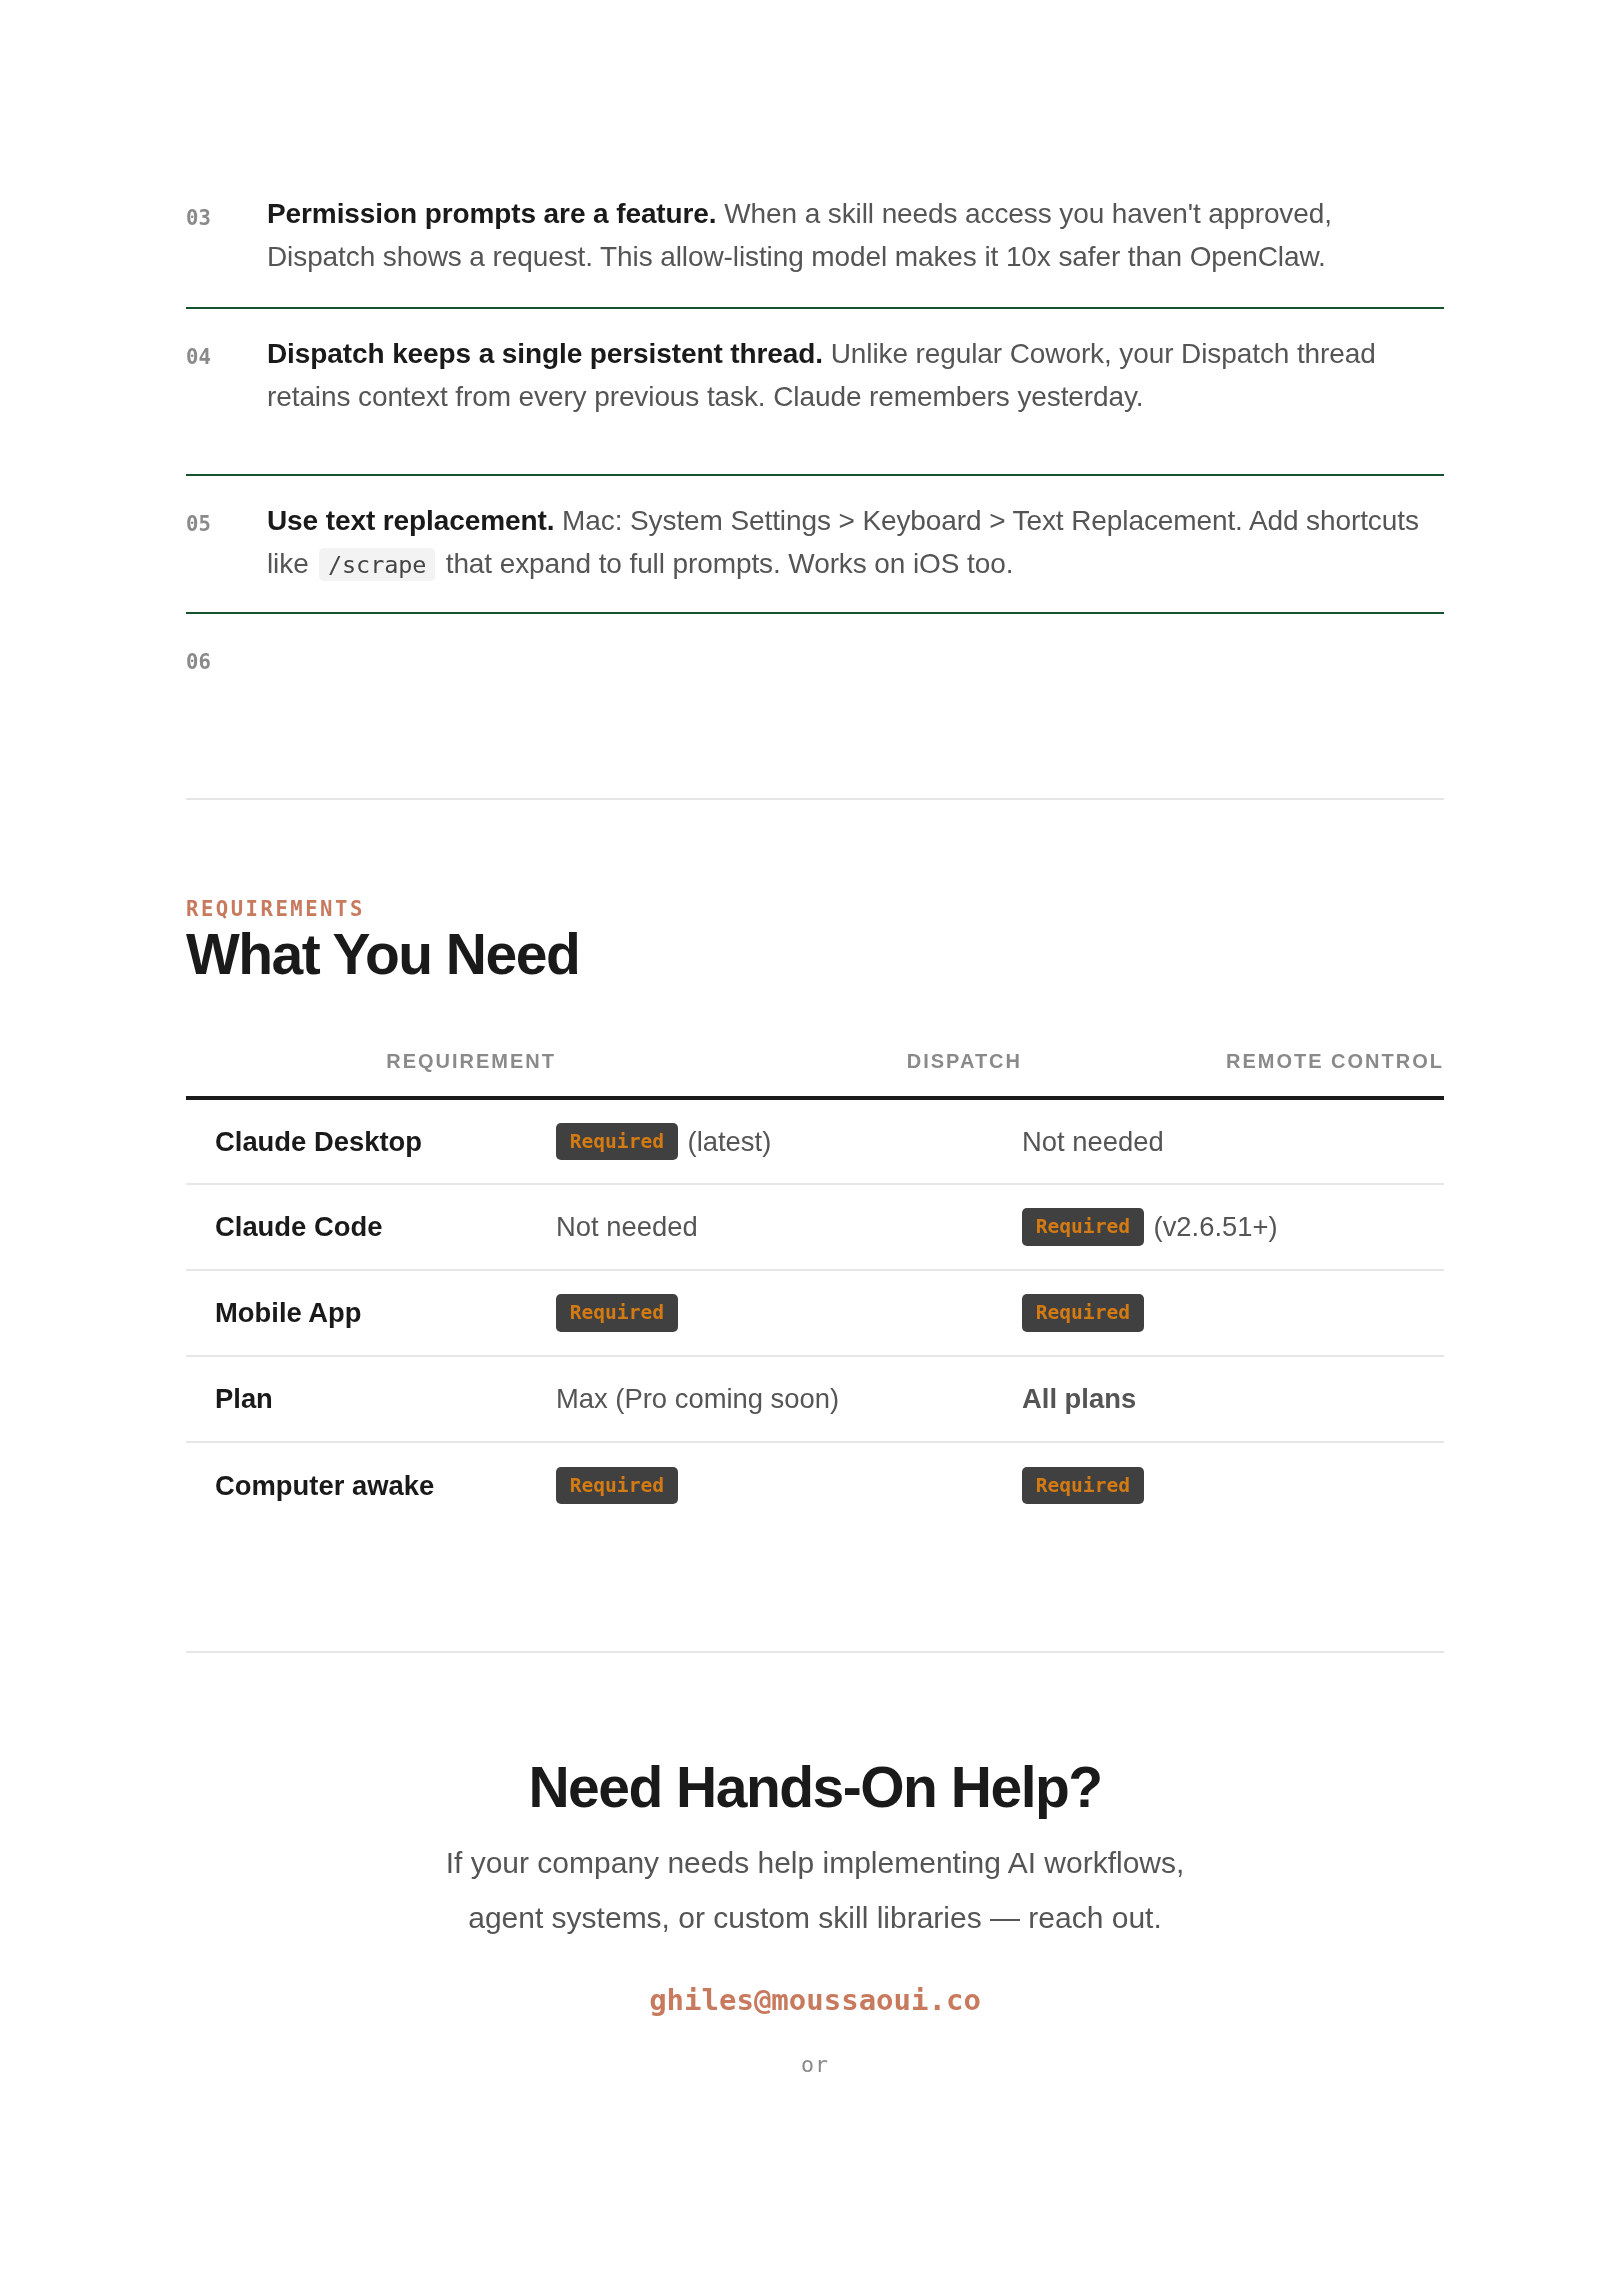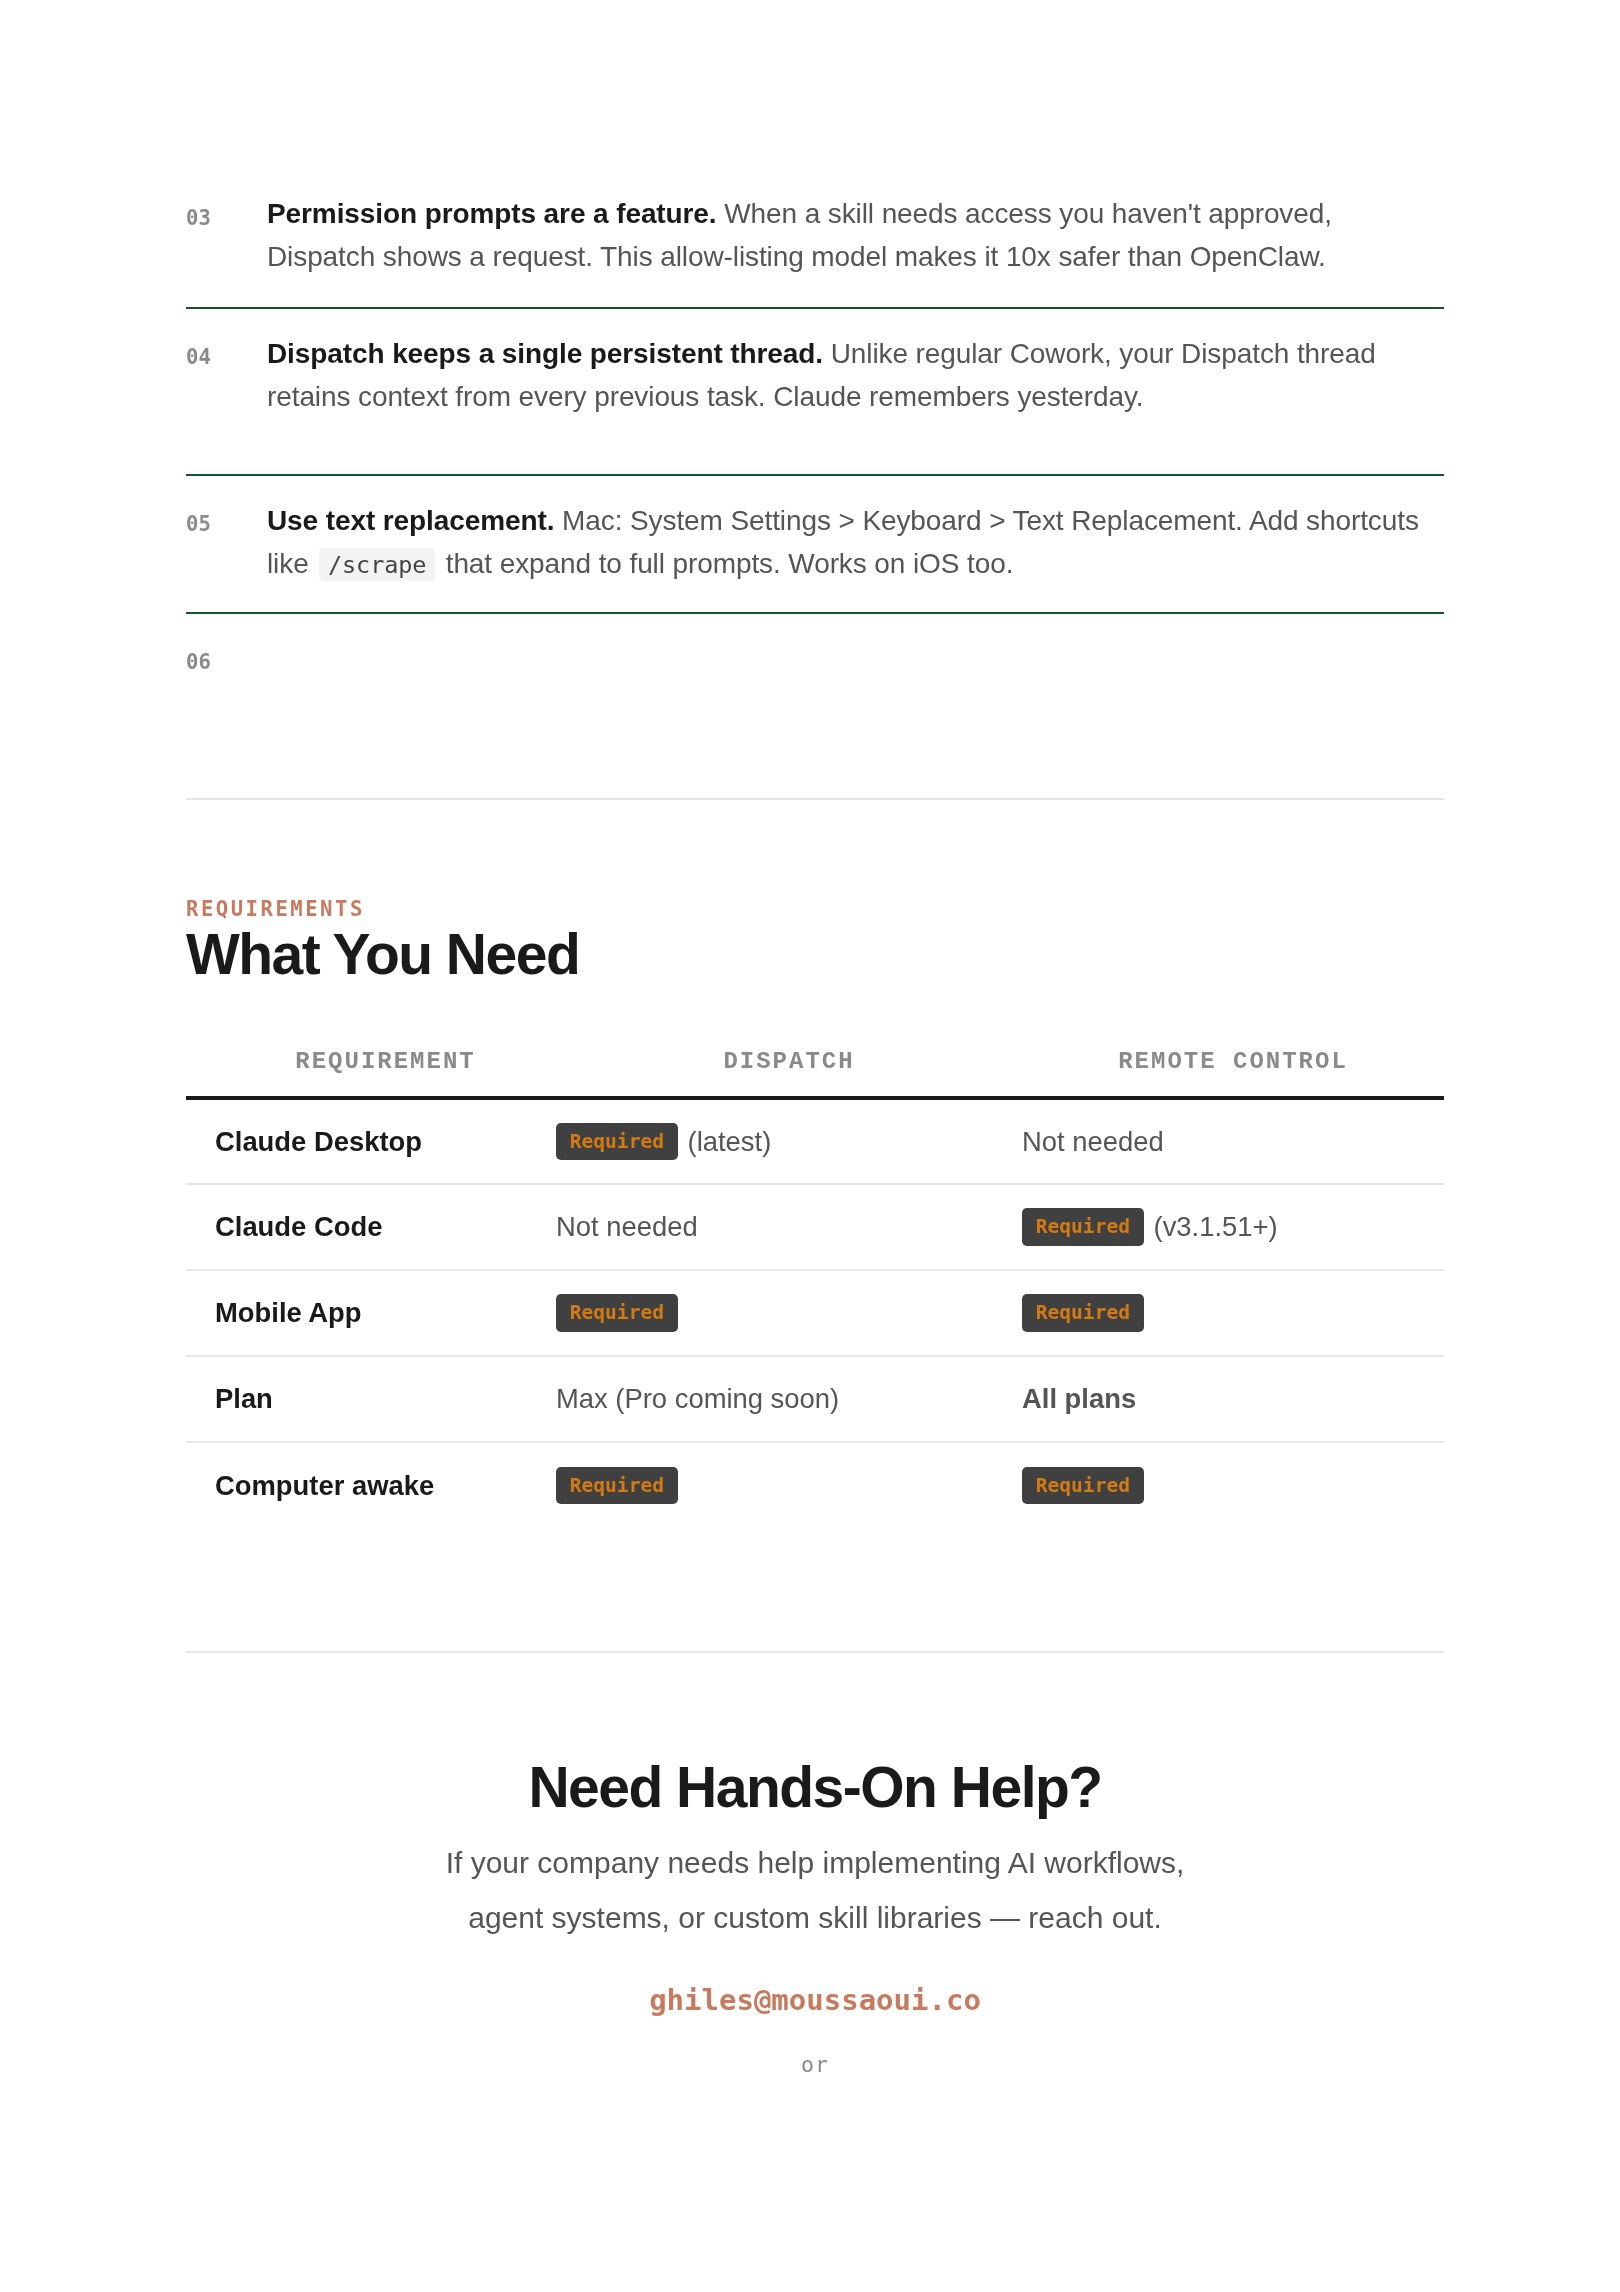--- a/index.html
+++ b/index.html
@@ -38,23 +38,23 @@
       font-family: "DejaVu Sans Mono", "Liberation Mono", monospace;
       font-size: 20.6px; font-weight: bold; letter-spacing: 2.5px; color: #c87a5e; margin-top: 28px;
     }
     .section-title {
       position: absolute; left: 0; top: 921px;
       font-size: 57px; font-weight: bold; letter-spacing: -1.5px; color: #1a1a1a;
     }
 
     .req-table { position: absolute; left: 0; top: 1029px; width: 1258px; border-collapse: collapse; }
     .req-table th {
-      text-align: center; font-weight: bold;
-      font-family: Liberation Mono, monospace;
-      font-size: 24px; letter-spacing: 2px; color: #8a8a8a;
+      text-align: right; font-weight: bold;
+      font-family: Liberation Sans, sans-serif;
+      font-size: 20px; letter-spacing: 2px; color: #8a8a8a;
       height: 69px; vertical-align: middle;
       border-bottom: 4.9px solid #1a1a1a;
       padding-bottom: 2px;
     }
     .req-table td {
       height: 86px; vertical-align: middle;
       border-bottom: 2px solid #e6e6e6;
       font-size: 27.4px; color: #555555;
     }
     .req-table tr:last-child td { border-bottom: none; }
@@ -144,21 +144,21 @@
         <td class="c1">Claude Desktop</td>
         <td class="c2">
           <span class="badge">Required</span><span class="badge-note">(latest)</span>
         </td>
         <td class="c3">Not needed</td>
       </tr>
       <tr>
         <td class="c1">Claude Code</td>
         <td class="c2">Not needed</td>
         <td class="c3">
-          <span class="badge">Required</span><span class="badge-note">(v3.1.51+)</span>
+          <span class="badge">Required</span><span class="badge-note">(v2.6.51+)</span>
         </td>
       </tr>
       <tr>
         <td class="c1">Mobile App</td>
         <td class="c2">
           <span class="badge">Required</span>
         </td>
         <td class="c3">
           <span class="badge">Required</span>
         </td>

